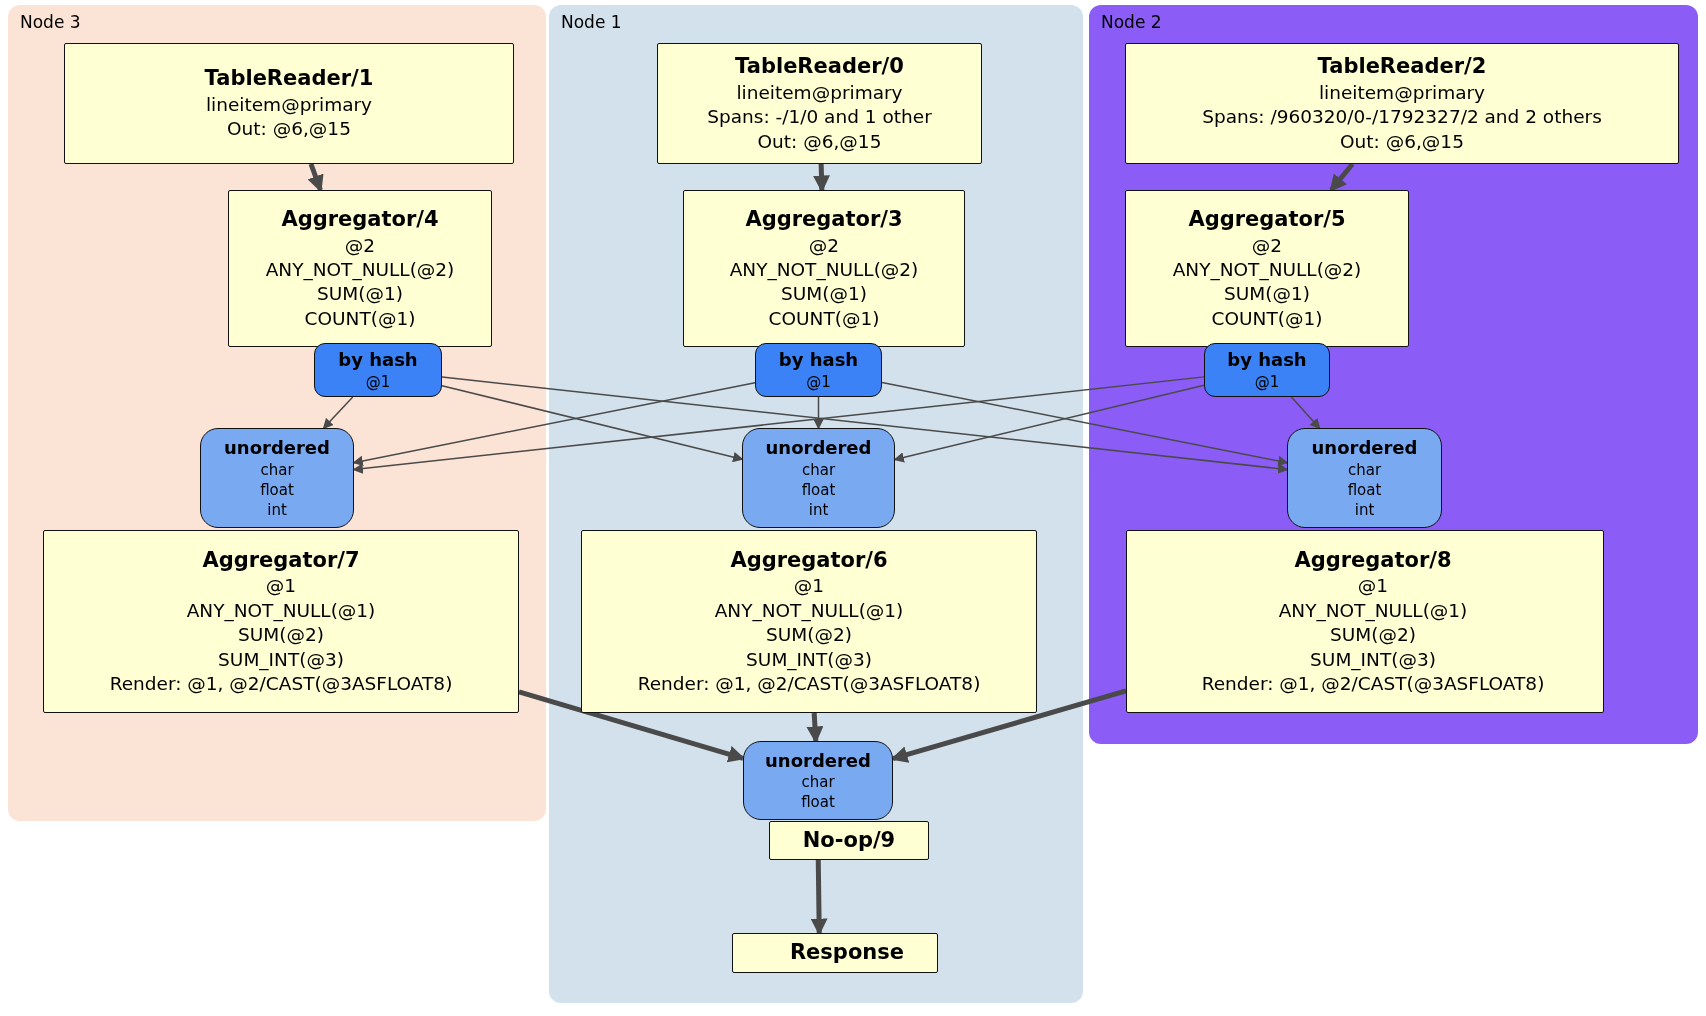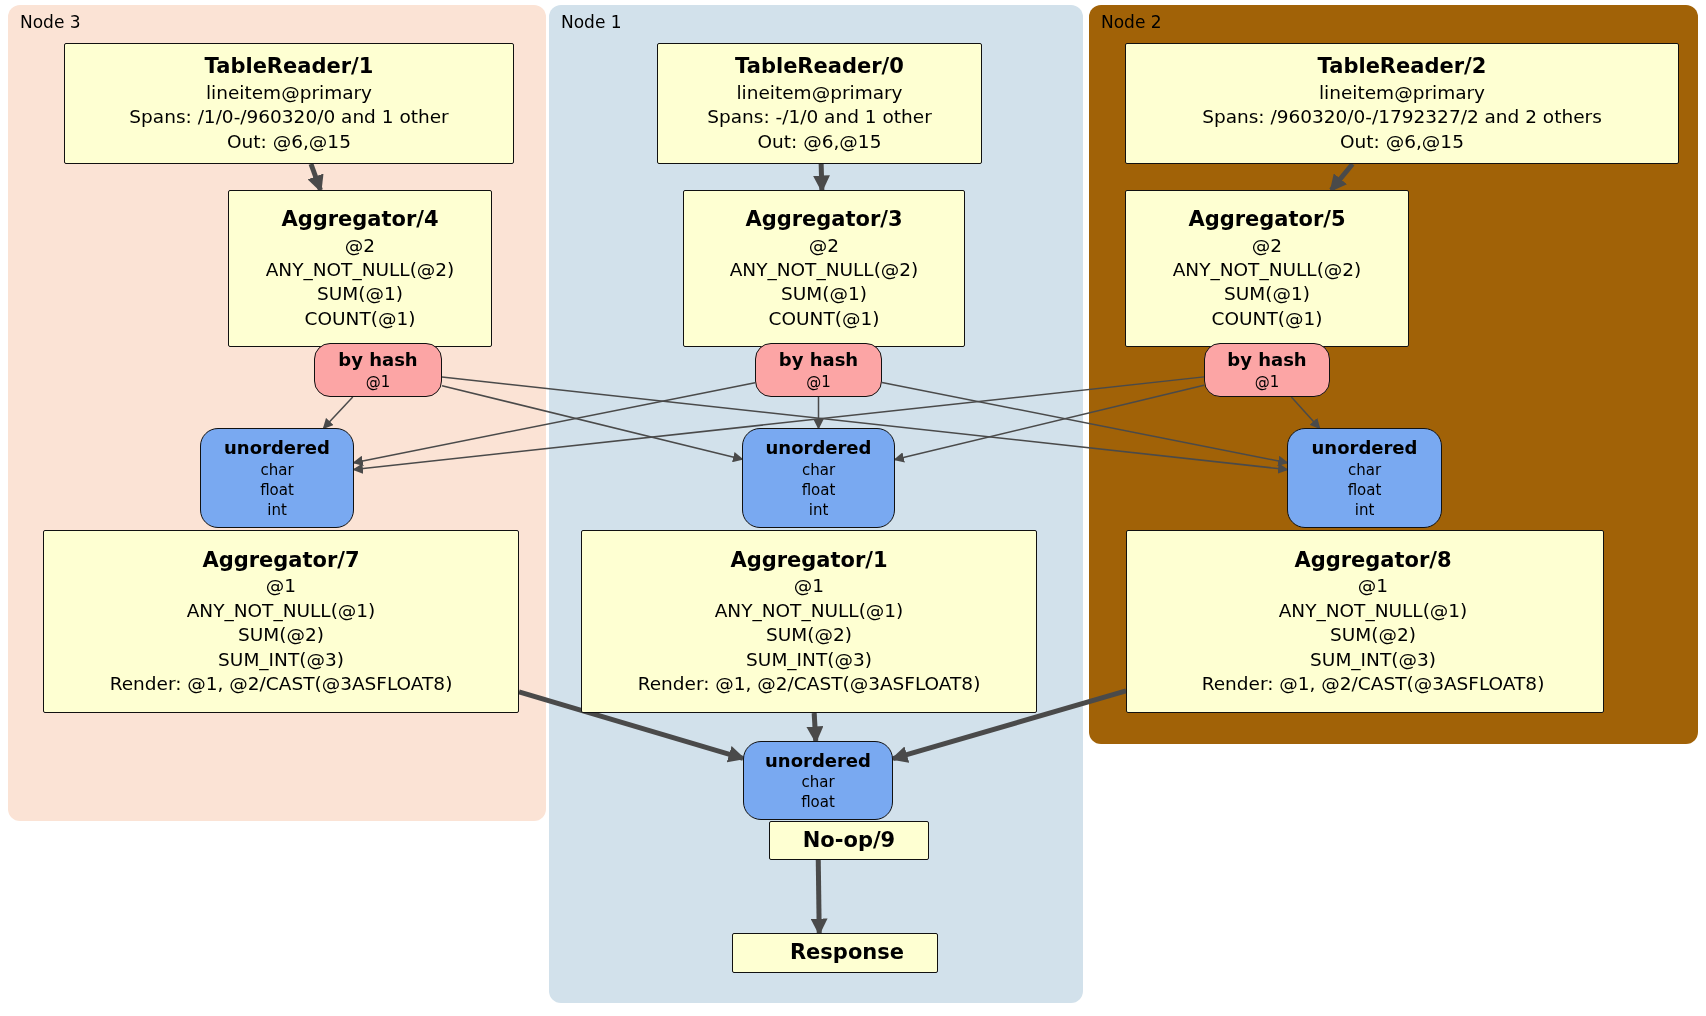--- a/index.html
+++ b/index.html
@@ -9,38 +9,37 @@
   }
   .region{position:absolute;border-radius:12px;}
   .region-label{position:absolute;left:12px;top:7px;font-size:17px;color:#000;white-space:nowrap;}
   #edge-layer{position:absolute;left:0;top:0;z-index:2;pointer-events:none;}
   .box{
     position:absolute;z-index:3;box-sizing:border-box;
     display:flex;flex-direction:column;justify-content:center;align-items:center;
     text-align:center;line-height:1.32;
   }
   .box-op{background:#feffd2;border:1.6px solid #111;border-radius:2px;}
-  .box-hash{background:#fca5a5;border:1.6px solid #111;border-radius:16px;}
+  .box-hash{background:#3b82f6;border:1.6px solid #111;border-radius:11px;}
   .box-sync{background:#79a9f1;border:1.6px solid #111;border-radius:18px;}
   .box-title{font-weight:bold;font-size:21px;white-space:nowrap;}
   .box-hash .box-title,.box-sync .box-title{font-size:18px;}
   .box-line{font-size:18.5px;white-space:nowrap;}
   .box-hash .box-line,.box-sync .box-line{font-size:15px;line-height:1.34;}
 </style>
 </head>
 <body>
 
 <div id="canvas">
     <div class="region" style="left: 8px; top: 5px; width: 538px; height: 816px; background: rgb(251, 227, 213);">
       <div class="region-label">Node 3</div>
     </div>
     <div class="box box-op" style="left: 64px; top: 43px; width: 450px; height: 121px;">
       <div class="box-title">TableReader/1</div>
       <div class="box-line">lineitem@primary</div>
-      <div class="box-line">Spans: /1/0-/960320/0 and 1 other</div>
       <div class="box-line">Out: @6,@15</div>
     </div>
     <div class="box box-op" style="left: 228px; top: 190px; width: 264px; height: 157px; align-items: center;">
       <div class="box-title">Aggregator/4</div>
       <div class="box-line">@2</div>
       <div class="box-line">ANY_NOT_NULL(@2)</div>
       <div class="box-line">SUM(@1)</div>
       <div class="box-line">COUNT(@1)</div>
     </div>
     <div class="box box-hash" style="left: 314px; top: 343px; width: 128px; height: 54px;">
@@ -81,39 +80,39 @@
       <div class="box-title">by hash</div>
       <div class="box-line">@1</div>
     </div>
     <div class="box box-sync" style="left: 742px; top: 428px; width: 153px; height: 100px;">
       <div class="box-title">unordered</div>
       <div class="box-line">char</div>
       <div class="box-line">float</div>
       <div class="box-line">int</div>
     </div>
     <div class="box box-op" style="left: 581px; top: 530px; width: 456px; height: 183px;">
-      <div class="box-title">Aggregator/1</div>
+      <div class="box-title">Aggregator/6</div>
       <div class="box-line">@1</div>
       <div class="box-line">ANY_NOT_NULL(@1)</div>
       <div class="box-line">SUM(@2)</div>
       <div class="box-line">SUM_INT(@3)</div>
       <div class="box-line">Render: @1, @2/CAST(@3ASFLOAT8)</div>
     </div>
     <div class="box box-sync" style="left: 743px; top: 741px; width: 150px; height: 79px;">
       <div class="box-title">unordered</div>
       <div class="box-line">char</div>
       <div class="box-line">float</div>
     </div>
     <div class="box box-op" style="left: 738px; top: 821px; width: 160px; height: 39px; margin-left: 31px;">
       <div class="box-title">No-op/9</div>
     </div>
     <div class="box box-op" style="left: 732px; top: 933px; width: 206px; height: 40px; padding-left: 24px;">
       <div class="box-title">Response</div>
     </div>
-    <div class="region" style="left: 1089px; top: 5px; width: 609px; height: 739px; background: #a16207;">
+    <div class="region" style="left: 1089px; top: 5px; width: 609px; height: 739px; background: #8b5cf6;">
       <div class="region-label">Node 2</div>
     </div>
     <div class="box box-op" style="left: 1125px; top: 43px; width: 554px; height: 121px;">
       <div class="box-title">TableReader/2</div>
       <div class="box-line">lineitem@primary</div>
       <div class="box-line">Spans: /960320/0-/1792327/2 and 2 others</div>
       <div class="box-line">Out: @6,@15</div>
     </div>
     <div class="box box-op" style="left: 1125px; top: 190px; width: 284px; height: 157px;">
       <div class="box-title">Aggregator/5</div>

